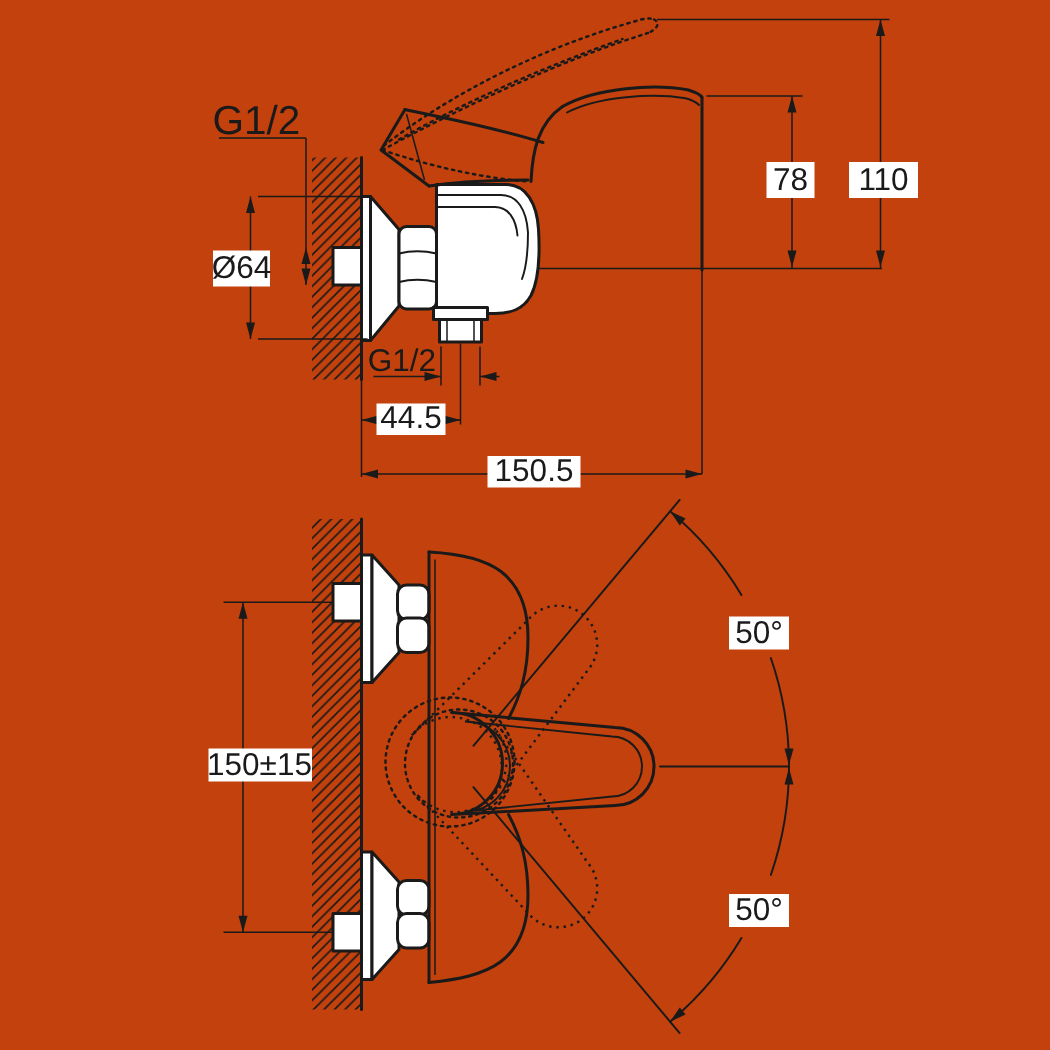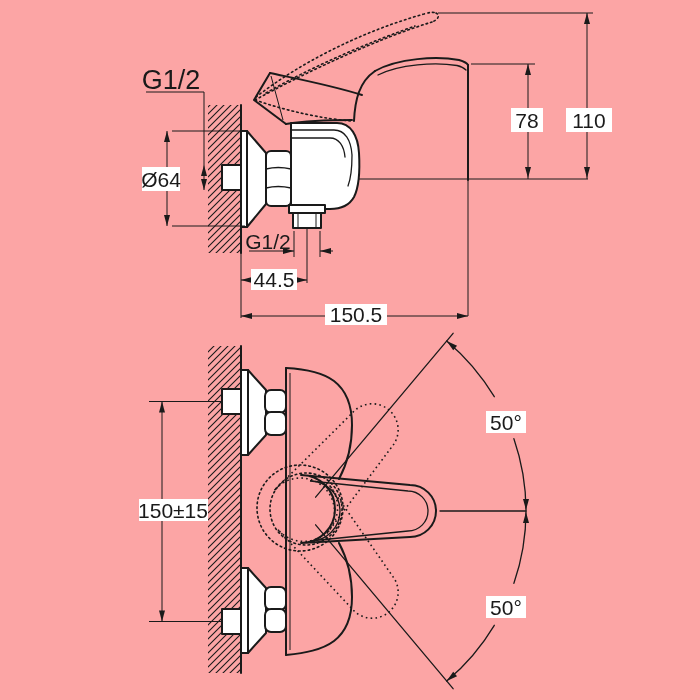--- a/index.html
+++ b/index.html
@@ -1,16 +1,16 @@
 <!DOCTYPE html>
 <html><head>
 <meta charset="utf-8">
 <style>
   html,body{margin:0;padding:0;background:#fff;width:700px;height:700px;overflow:hidden}
-  .canvas{position:relative;width:700px;height:700px;background:#fca5a5;font-family:"Liberation Sans",sans-serif}
+  .canvas{position:relative;width:700px;height:700px;background:#c2410c;font-family:"Liberation Sans",sans-serif}
   svg{display:block}
   .lw2{stroke:#1a1a1a;stroke-width:2;fill:none;stroke-linecap:round;stroke-linejoin:round}
   .lw2f{stroke:#1a1a1a;stroke-width:2;fill:#ffffff;stroke-linejoin:round}
   .lw13{stroke:#1a1a1a;stroke-width:1.3;fill:none;stroke-linecap:round}
   .lw1{stroke:#1a1a1a;stroke-width:1;fill:none}
   .dot{stroke:#1a1a1a;stroke-width:1.6;fill:none;stroke-dasharray:1.6 3.2;stroke-linecap:round}
   .dotf{stroke:#1a1a1a;stroke-width:1.6;fill:none;stroke-dasharray:1.6 3.2;stroke-linejoin:round}
   .ah{fill:#1a1a1a;stroke:none}
   .bg{fill:#ffffff;stroke:none}
   .dimtxt{font-family:"Liberation Sans",sans-serif;font-size:21px;fill:#1a1a1a;text-anchor:middle}

